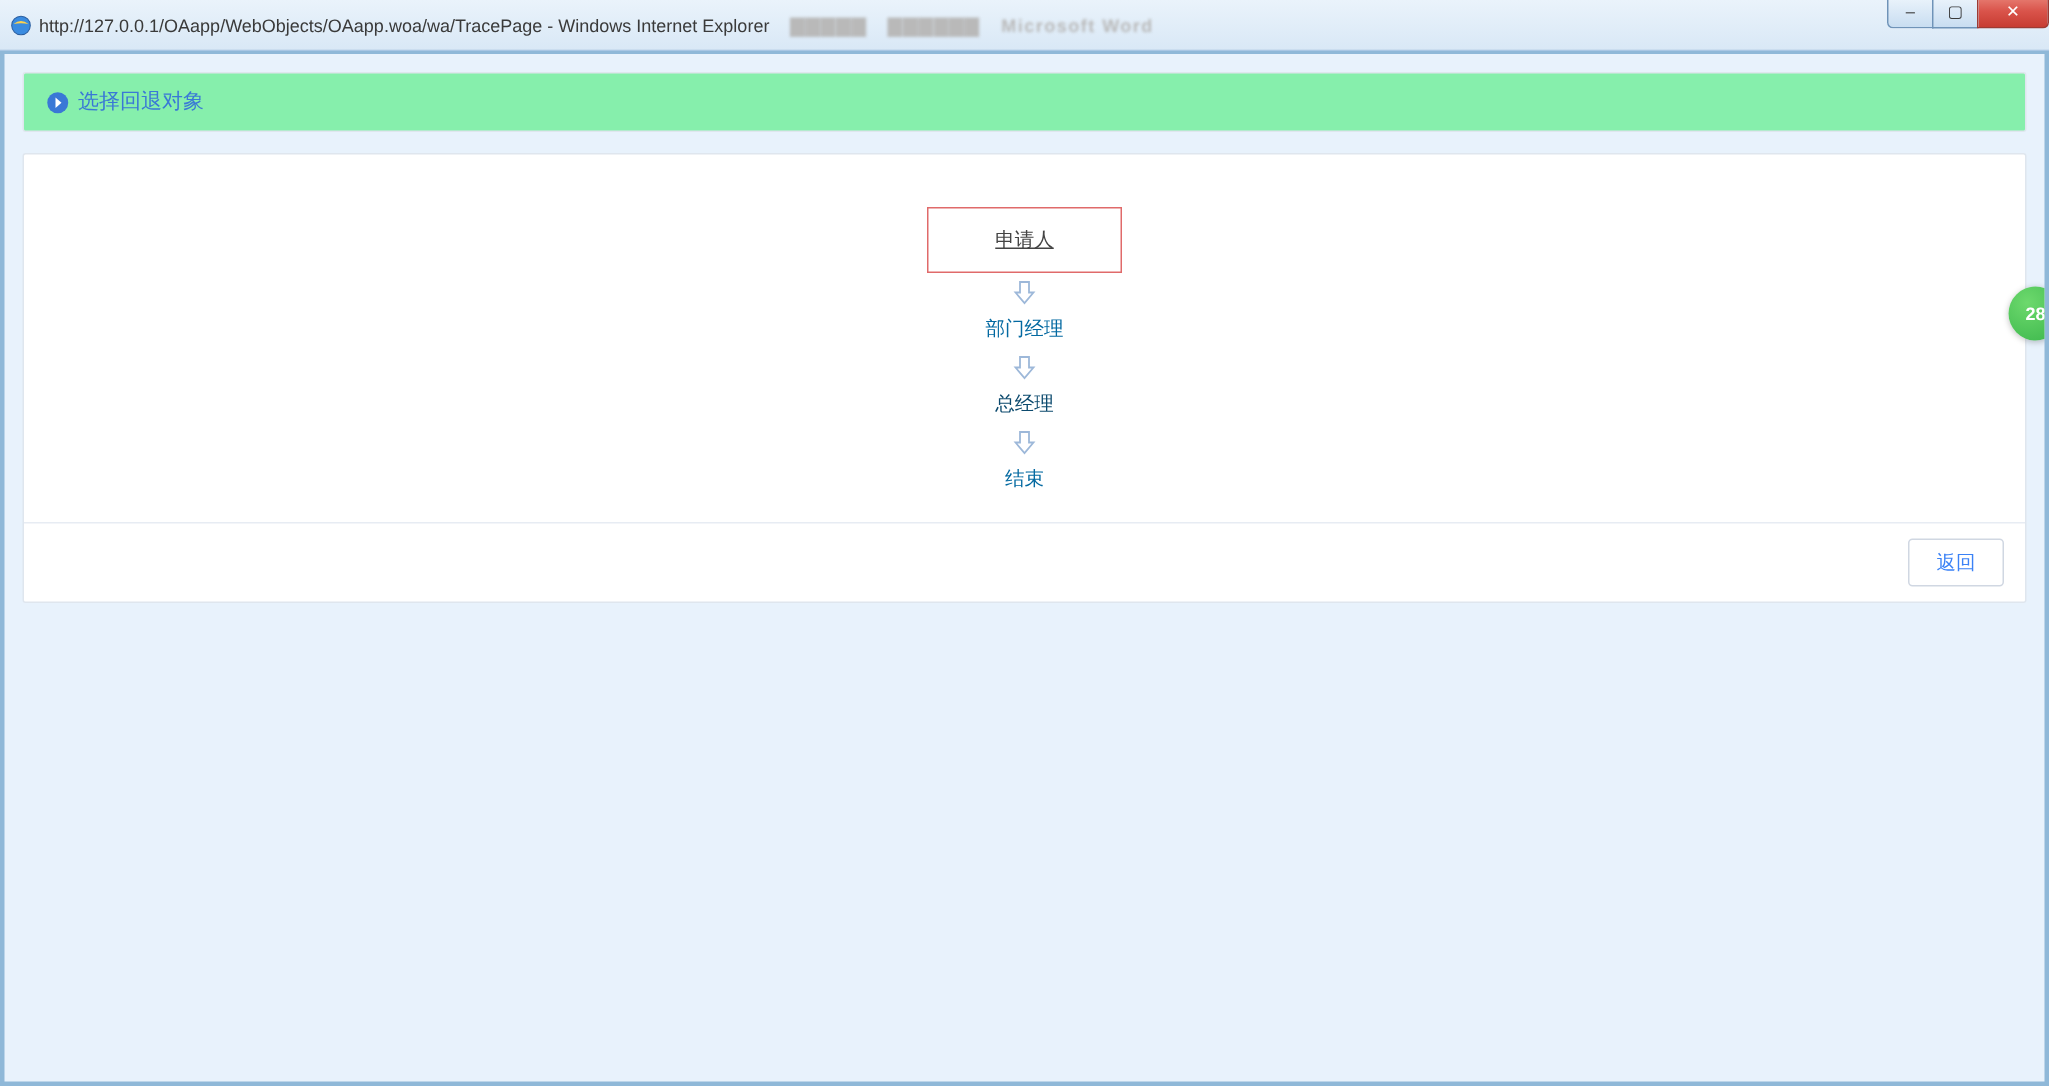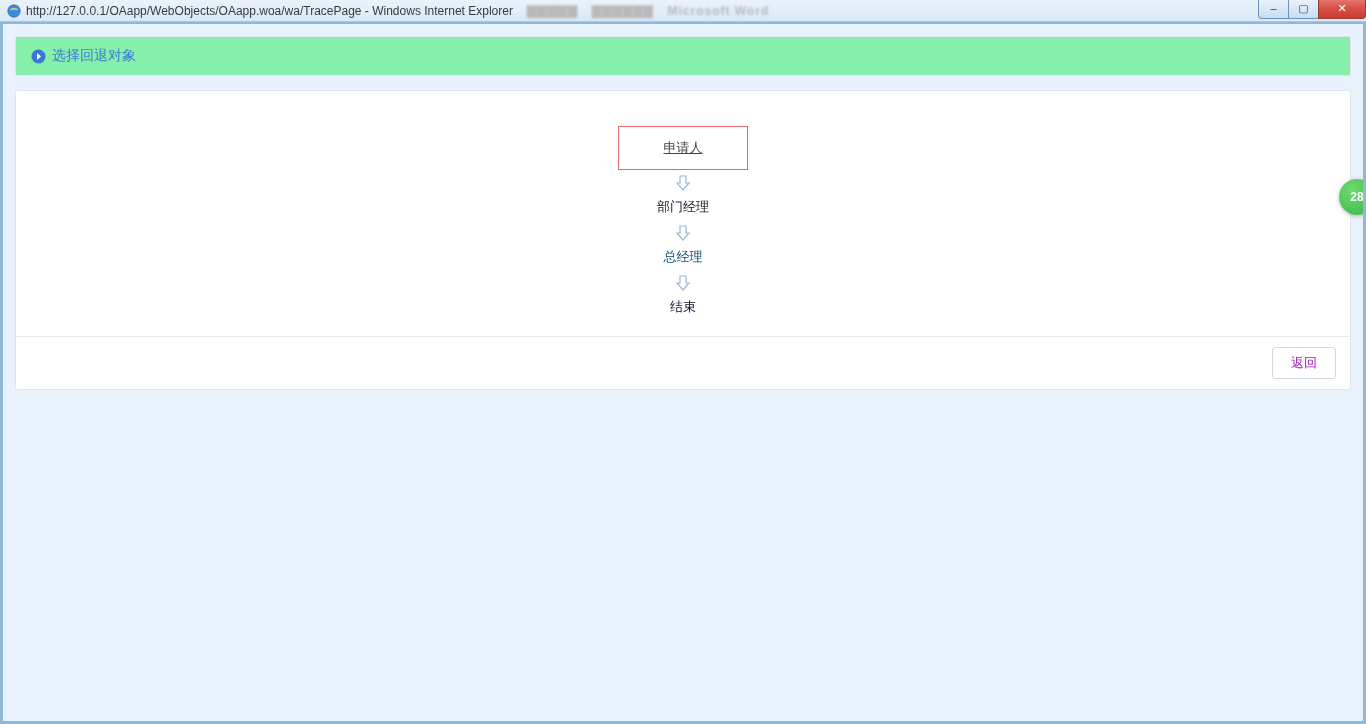--- a/index.html
+++ b/index.html
@@ -15,21 +15,21 @@
 
   
   .window-frame {
     width: 1366px;
     height: 724px;
     display: flex;
     flex-direction: column;
   }
 
   .titlebar {
-    height: 22px;
+    height: 34px;
     background: linear-gradient(to bottom, #eaf3fb 0%, #d9e8f6 100%);
     border-bottom: 1px solid #a9c7e4;
     display: flex;
     align-items: center;
     position: relative;
     font-size: 12px;
     color: #3a3a3a;
   }
   .titlebar .ie-icon {
     width: 16px; height: 16px;
@@ -131,21 +131,21 @@
     display: flex;
     justify-content: center;
   }
   .flow {
     display: flex;
     flex-direction: column;
     align-items: center;
   }
   .flow-node {
     font-size: 13px;
-    color: #0f172a;
+    color: #0369a1;
     padding: 12px 28px;
     text-align: center;
     min-width: 130px;
   }
   .flow-node.boxed {
     border: 1px solid #e06a6a;
     color: #444;
     text-decoration: underline;
     cursor: pointer;
     margin-top: 21px;
@@ -165,21 +165,21 @@
 
   .flow-footer {
     border-top: 1px solid #e7ecf3;
     padding: 10px 14px;
     display: flex;
     justify-content: flex-end;
   }
   .btn {
     background: #ffffff;
     border: 1px solid #d0d7e2;
-    color: #a21caf;
+    color: #3b82f6;
     font-size: 13px;
     padding: 6px 18px;
     border-radius: 3px;
     cursor: pointer;
   }
 
   
   .side-badge {
     position: absolute;
     right: -12px;

